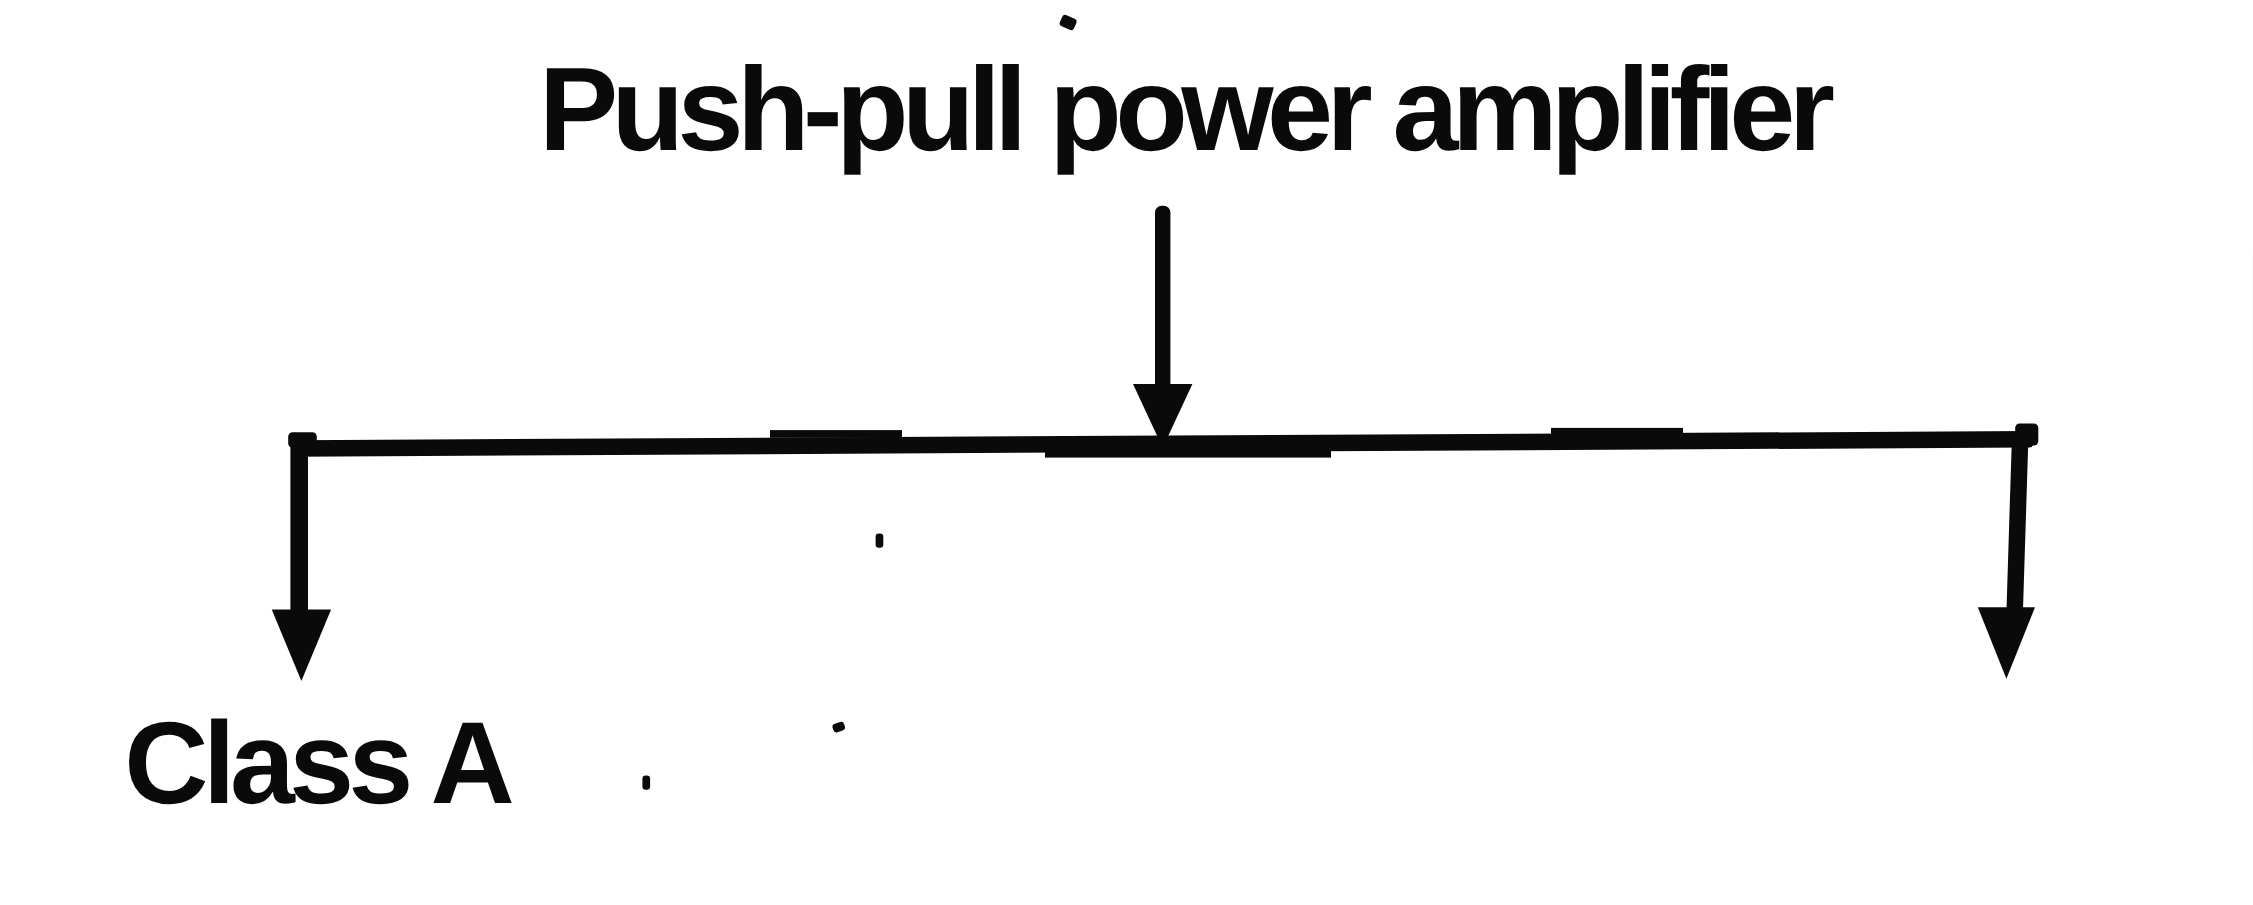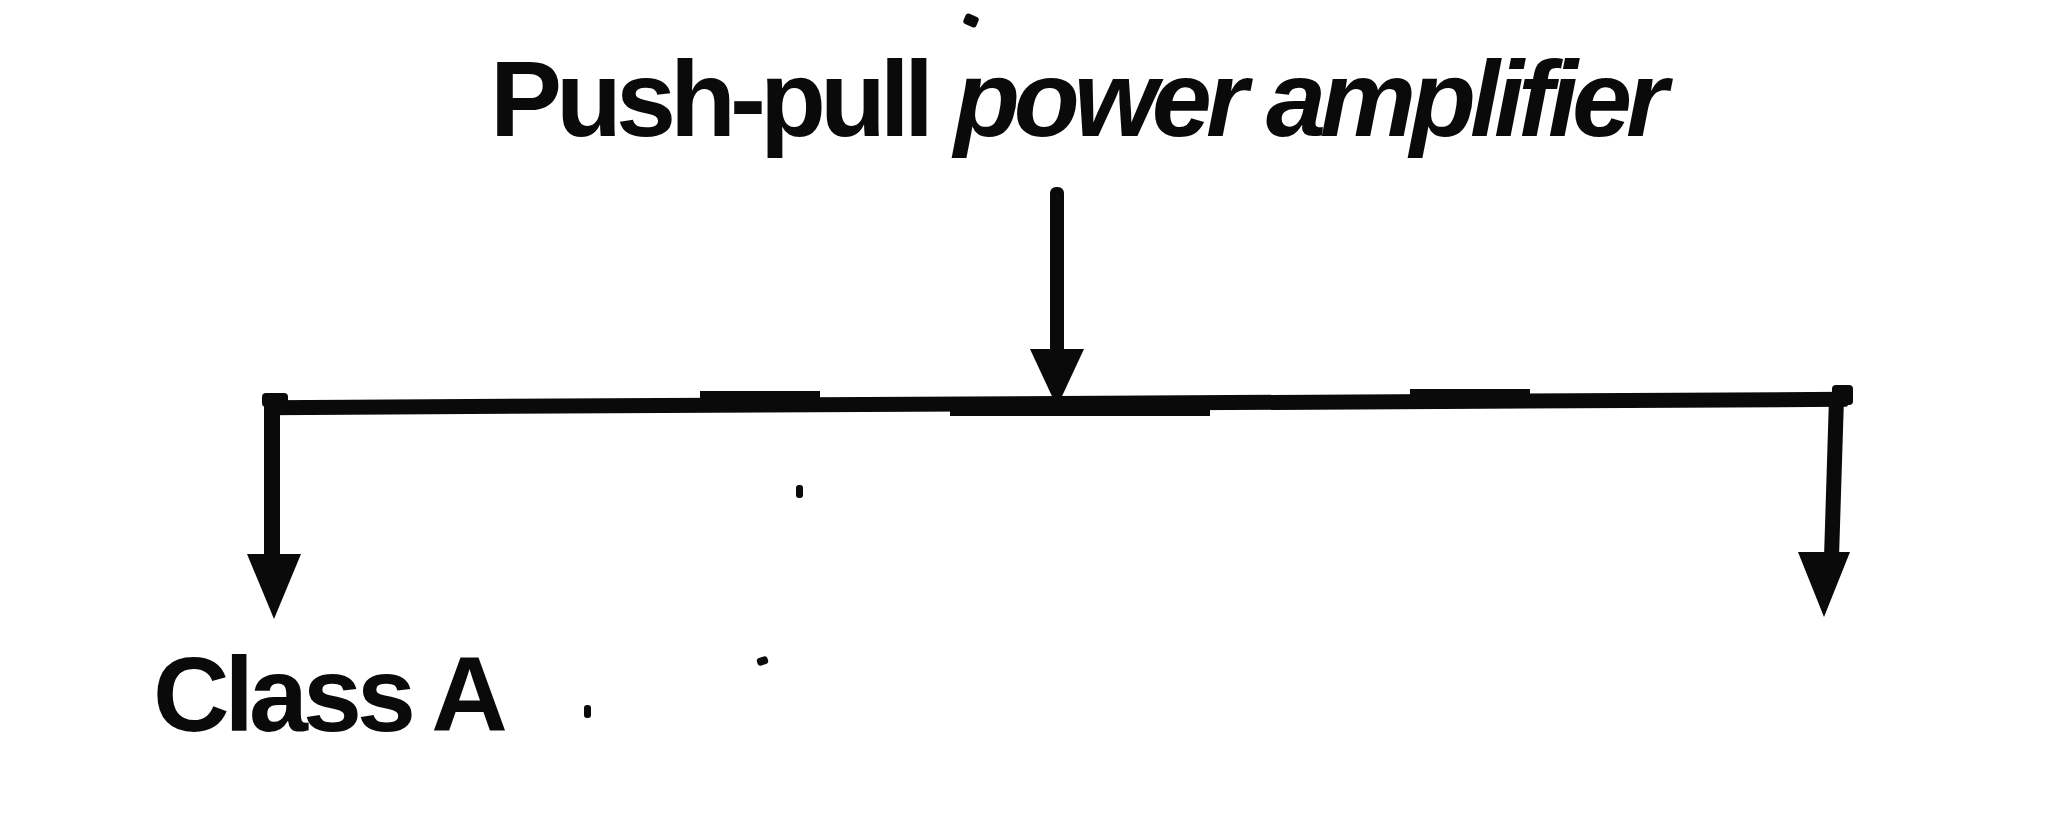--- a/index.html
+++ b/index.html
@@ -22,21 +22,20 @@
     position:absolute;
     left:481px;top:40px;width:1190px;
     text-align:center;
     font-size:108px;
     font-weight:700;
     letter-spacing:-6px;
     line-height:1.1;
     white-space:nowrap;
   }
   .title .tail{
-    font-style:italic;
     margin-left:26px;
     letter-spacing:-6px;
   }
 
   
   .stem-center{left:1050px;top:187px;width:14px;height:163px;border-radius:6px 6px 0 0;}
   .head{
     position:absolute;width:0;height:0;
     border-left:27px solid transparent;
     border-right:27px solid transparent;
@@ -56,21 +55,21 @@
 
   .stem-left{left:264px;top:398px;width:16px;height:162px;}
   .head-left{left:247px;top:554px;border-left-width:27px;border-right-width:27px;border-top-width:65px;}
 
   .stem-right{left:1829px;top:398px;width:15px;height:158px;transform:rotate(1.8deg);transform-origin:top center;}
   .head-right{left:1798px;top:552px;border-left-width:26px;border-right-width:26px;border-top-width:65px;}
 
   
   .branch-label{
     position:absolute;top:641px;
-    font-size:106px;line-height:1;white-space:nowrap;margin-left:40px;
+    font-size:106px;line-height:1;white-space:nowrap;
   }
   .label-left{left:113px;font-weight:700;letter-spacing:-5px;}
   .label-right{left:1620px;font-weight:400;font-style:italic;letter-spacing:-3px;}
 
   
   .speck{position:absolute;background:var(--ink);border-radius:3px;}
   .speck-1{left:964px;top:15px;width:14px;height:11px;transform:rotate(24deg);}
   .speck-2{left:796px;top:485px;width:7px;height:13px;}
   .speck-3{left:757px;top:657px;width:11px;height:8px;transform:rotate(-18deg);}
   .speck-4{left:584px;top:705px;width:7px;height:13px;}

